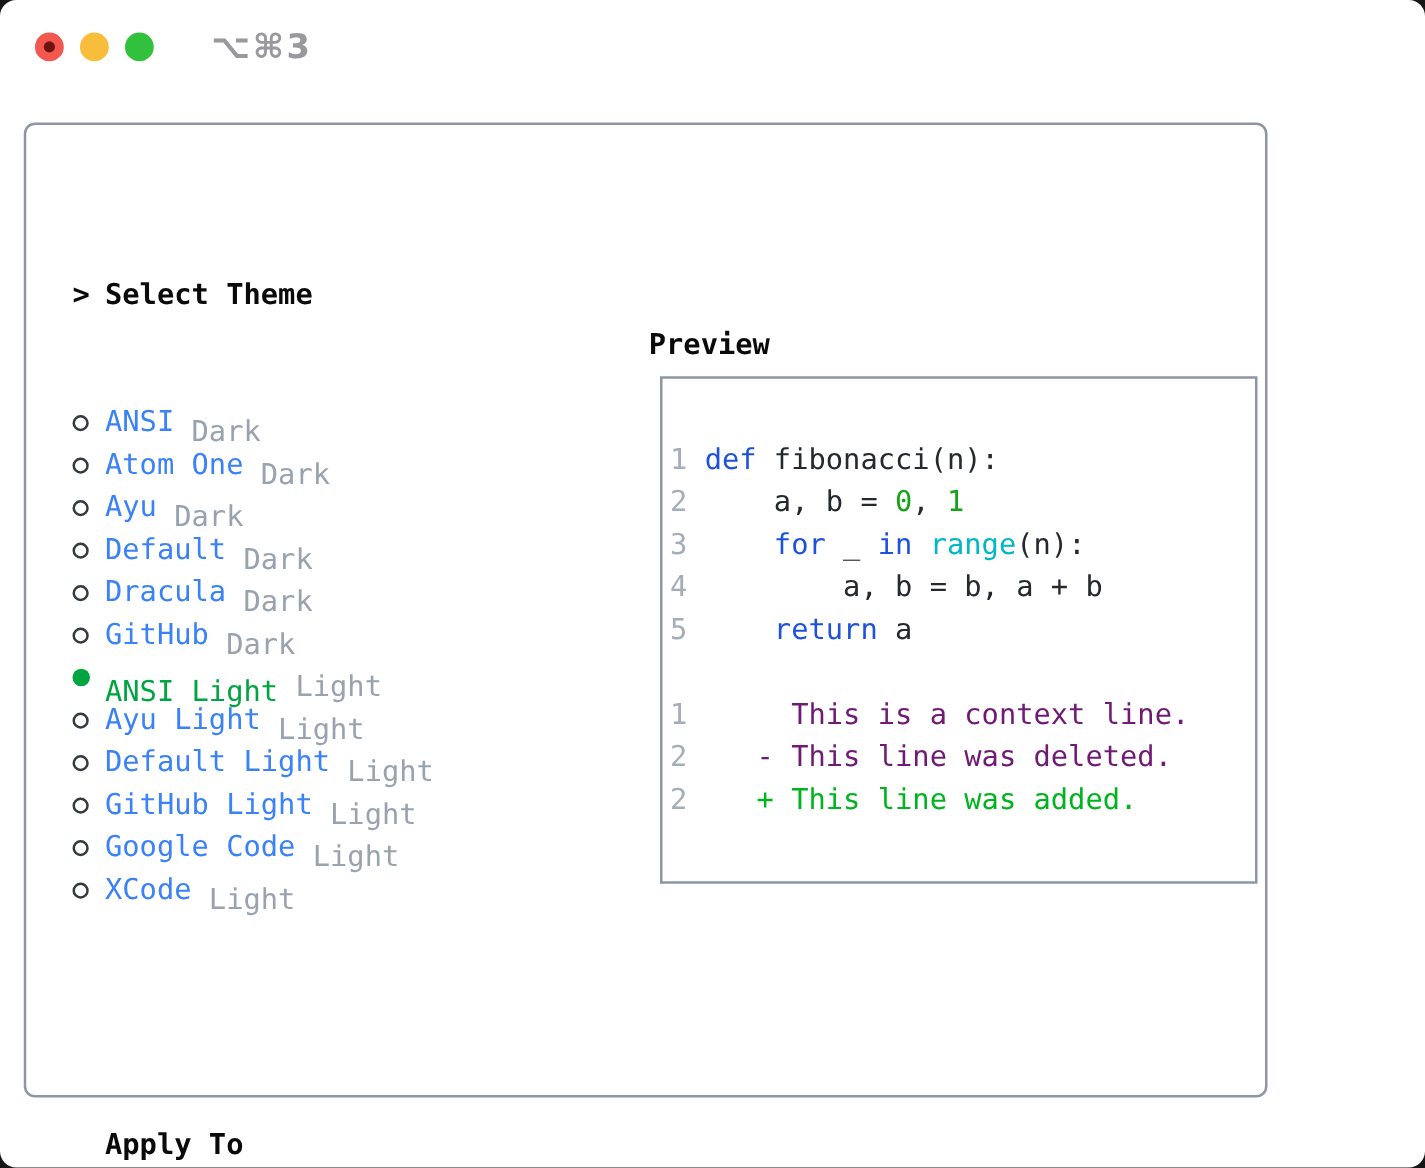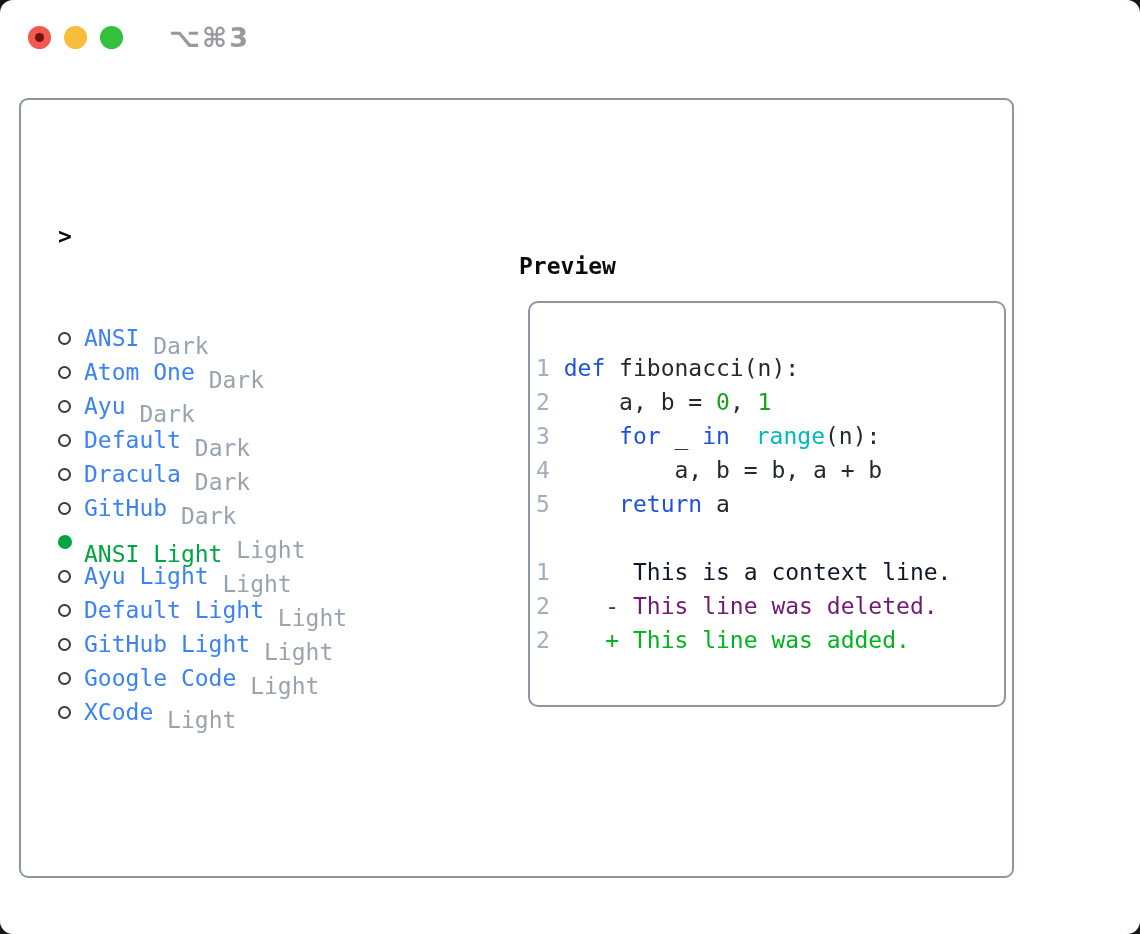--- a/index.html
+++ b/index.html
@@ -34,33 +34,33 @@
            border:2px solid #343a41; background:transparent; }
   .radio.on { border:none; background:#00a441; width:14px; height:14px; }
   .prompt { font-weight:bold; color:#0a0a0a; }
   .hdr { font-weight:bold; color:#0a0a0a; }
   .item-name { color:#3b82f6; }
   .item-name.sel { color:#00a441;margin-top:24px; }
   .variant { color:#99a3af;margin-top:16px; }
   .spacer { height:34px; }
 
   
-  .preview-label { position:absolute; left:498px; top:149px; height:34px;
+  .preview-label { position:absolute; left:498px; top:159px; height:34px;
                    line-height:34px; font-size:23px; font-weight:bold; color:#0a0a0a; }
   .preview-box { position:absolute; left:507px; top:201px; width:478px; height:406px;
-                 border:2px solid #8d97a3; border-radius:10px; background:#fff;
+                 border:2px solid #8d97a3; border-radius:0; background:#fff;
                  overflow:hidden; }
   .code { padding:48px 0 0 6px; font-size:23px; line-height:34px; white-space:pre; }
   .cl { height:34px; }
   .gut { color:#a4aeba; }
   .tok-plain { color:#24292f; }
   .tok-keyword { color:#1e52dd; }
-  .tok-builtin { color:#00b7c6;margin-left:12px; }
+  .tok-builtin { color:#00b7c6; }
   .tok-number { color:#16a416; }
-  .tok-context { color:#0f172a; }
+  .tok-context { color:#701a75; }
   .tok-removed { color:#701a75; }
   .tok-added { color:#00b41e; }
 </style>
 </head>
 <body>
 
 <div class="window">
 
   <div class="titlebar">
     <div class="tl tl-red">
@@ -69,23 +69,28 @@
     <div class="tl tl-yellow"></div>
     <div class="tl tl-green"></div>
     <div class="shortcut">⌥⌘3</div>
   </div>
 
   <div class="main-box">
 
     <div class="left-col">
       <div class="row">
         <div class="marker-slot"><span class="prompt">&gt;</span></div>
+        <span class="hdr">Select Theme</span>
       </div>
       <div id="theme-items"><div class="row"><div class="marker-slot"><span class="radio"></span></div><span class="item-name">ANSI</span><span class="variant"> Dark</span></div><div class="row"><div class="marker-slot"><span class="radio"></span></div><span class="item-name">Atom One</span><span class="variant"> Dark</span></div><div class="row"><div class="marker-slot"><span class="radio"></span></div><span class="item-name">Ayu</span><span class="variant"> Dark</span></div><div class="row"><div class="marker-slot"><span class="radio"></span></div><span class="item-name">Default</span><span class="variant"> Dark</span></div><div class="row"><div class="marker-slot"><span class="radio"></span></div><span class="item-name">Dracula</span><span class="variant"> Dark</span></div><div class="row"><div class="marker-slot"><span class="radio"></span></div><span class="item-name">GitHub</span><span class="variant"> Dark</span></div><div class="row"><div class="marker-slot"><span class="radio on"></span></div><span class="item-name sel">ANSI Light</span><span class="variant"> Light</span></div><div class="row"><div class="marker-slot"><span class="radio"></span></div><span class="item-name">Ayu Light</span><span class="variant"> Light</span></div><div class="row"><div class="marker-slot"><span class="radio"></span></div><span class="item-name">Default Light</span><span class="variant"> Light</span></div><div class="row"><div class="marker-slot"><span class="radio"></span></div><span class="item-name">GitHub Light</span><span class="variant"> Light</span></div><div class="row"><div class="marker-slot"><span class="radio"></span></div><span class="item-name">Google Code</span><span class="variant"> Light</span></div><div class="row"><div class="marker-slot"><span class="radio"></span></div><span class="item-name">XCode</span><span class="variant"> Light</span></div></div>
       <div class="spacer"></div>
+      <div class="row">
+        <div class="marker-slot"></div>
+        <span class="hdr">Apply To</span>
+      </div>
       
       
       
       
     </div>
 
     <div class="preview-label">Preview</div>
 
     <div class="preview-box">
       <div class="code" id="code-lines"><div class="cl"><span class="gut">1 </span><span class="tok-keyword">def</span><span class="tok-plain"> fibonacci(n):</span></div><div class="cl"><span class="gut">2 </span><span class="tok-plain">    a, b = </span><span class="tok-number">0</span><span class="tok-plain">, </span><span class="tok-number">1</span></div><div class="cl"><span class="gut">3 </span><span class="tok-plain">    </span><span class="tok-keyword">for</span><span class="tok-plain"> _ </span><span class="tok-keyword">in</span><span class="tok-plain"> </span><span class="tok-builtin">range</span><span class="tok-plain">(n):</span></div><div class="cl"><span class="gut">4 </span><span class="tok-plain">        a, b = b, a + b</span></div><div class="cl"><span class="gut">5 </span><span class="tok-plain">    </span><span class="tok-keyword">return</span><span class="tok-plain"> a</span></div><div class="cl"><span class="gut">  </span></div><div class="cl"><span class="gut">1 </span><span class="tok-context">     This is a context line.</span></div><div class="cl"><span class="gut">2 </span><span class="tok-removed">   - This line was deleted.</span></div><div class="cl"><span class="gut">2 </span><span class="tok-added">   + This line was added.</span></div></div>

